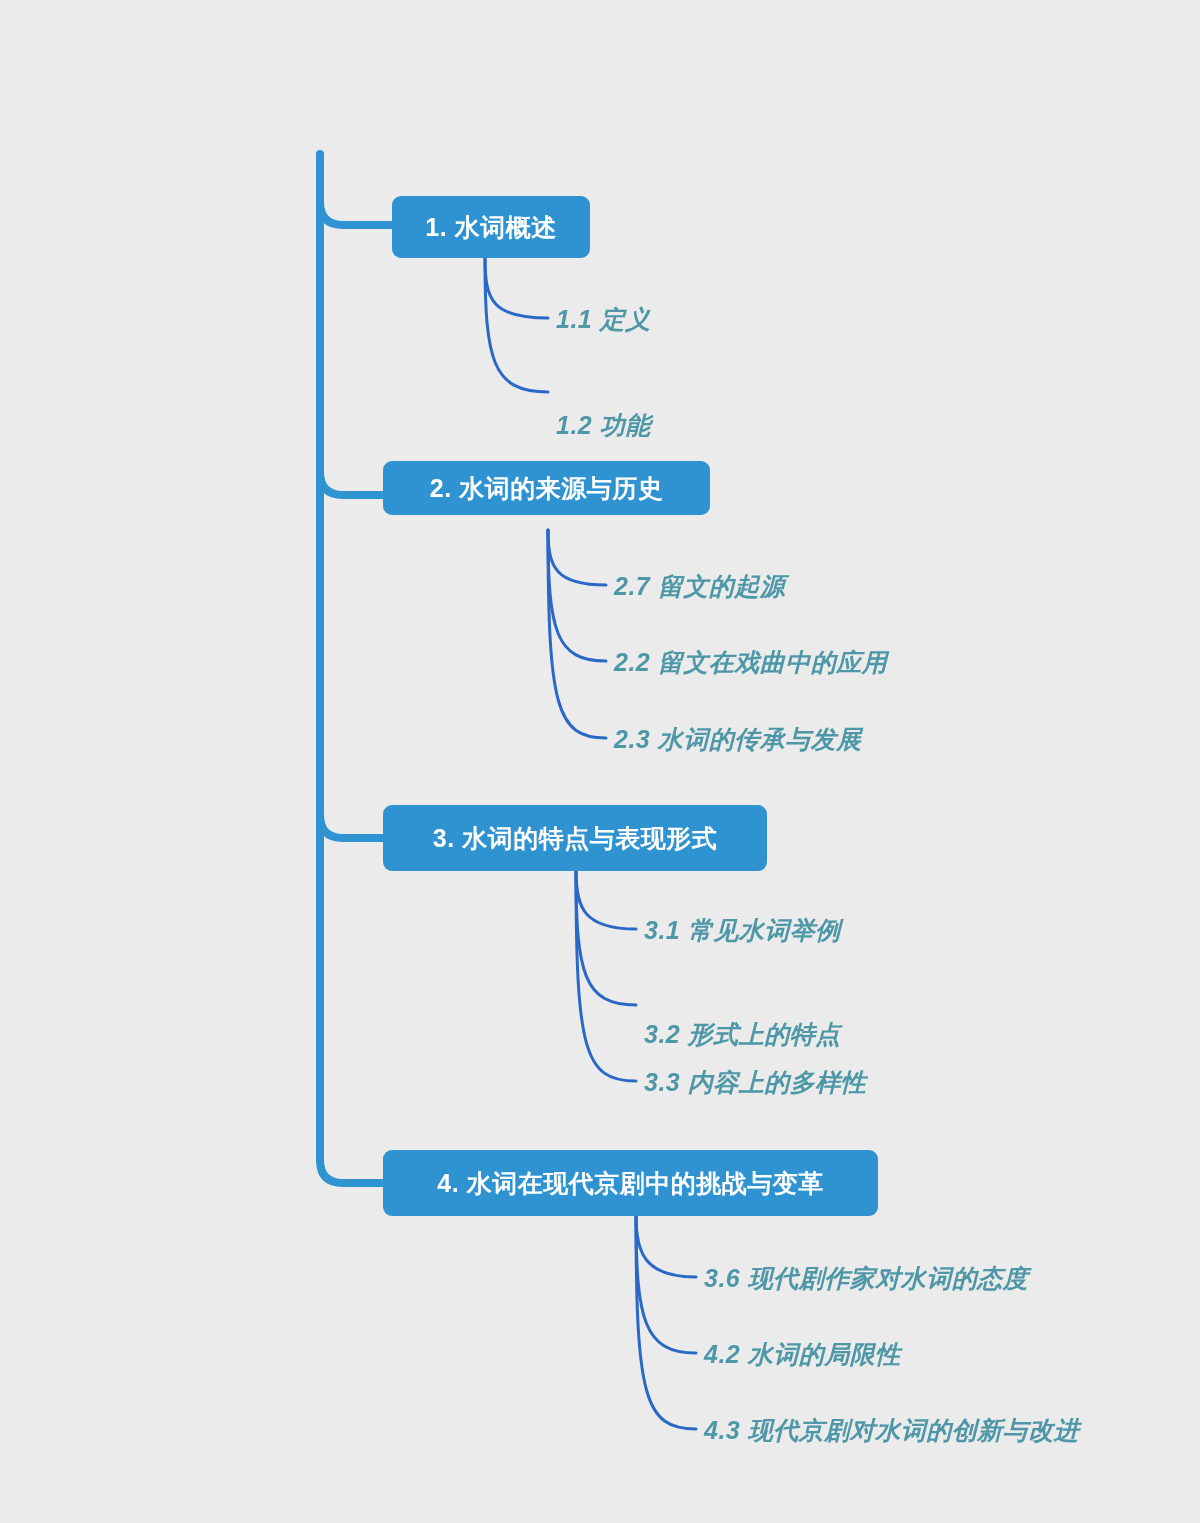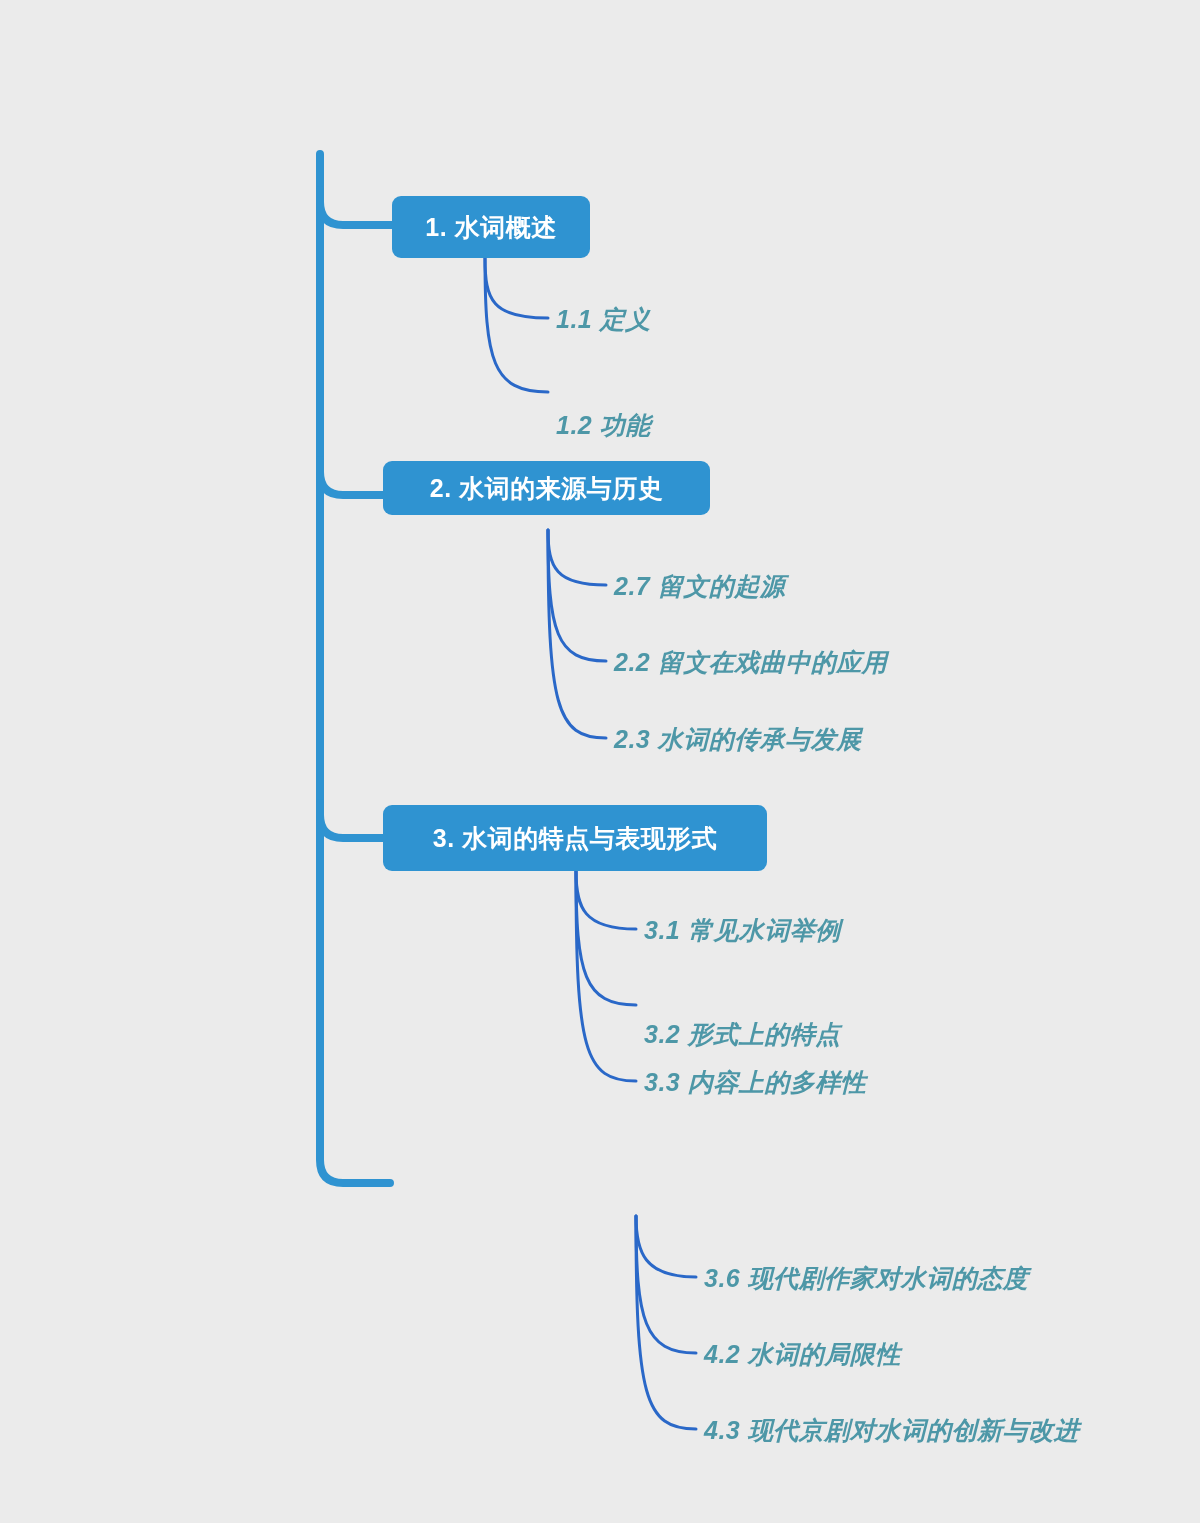--- a/index.html
+++ b/index.html
@@ -152,20 +152,23 @@
   <div class="leaf-node" style="left:644px; top:914px;">
     <span class="leaf-label">3.1 常见水词举例</span>
   </div>
   <div class="leaf-node" style="left:644px; top:990px;margin-top:28px;">
     <span class="leaf-label">3.2 形式上的特点</span>
   </div>
   <div class="leaf-node" style="left:644px; top:1066px;text-align:center;">
     <span class="leaf-label">3.3 内容上的多样性</span>
   </div>
 
+  <div class="branch-node" style="left:383px; top:1150px; width:495px; height:66px;">
+    <span class="branch-label">4. 水词在现代京剧中的挑战与变革</span>
+  </div>
   <div class="leaf-node" style="left:704px; top:1262px;">
     <span class="leaf-label">3.6 现代剧作家对水词的态度</span>
   </div>
   <div class="leaf-node" style="left:704px; top:1338px;">
     <span class="leaf-label">4.2 水词的局限性</span>
   </div>
   <div class="leaf-node" style="left:704px; top:1414px;">
     <span class="leaf-label">4.3 现代京剧对水词的创新与改进</span>
   </div>
 

